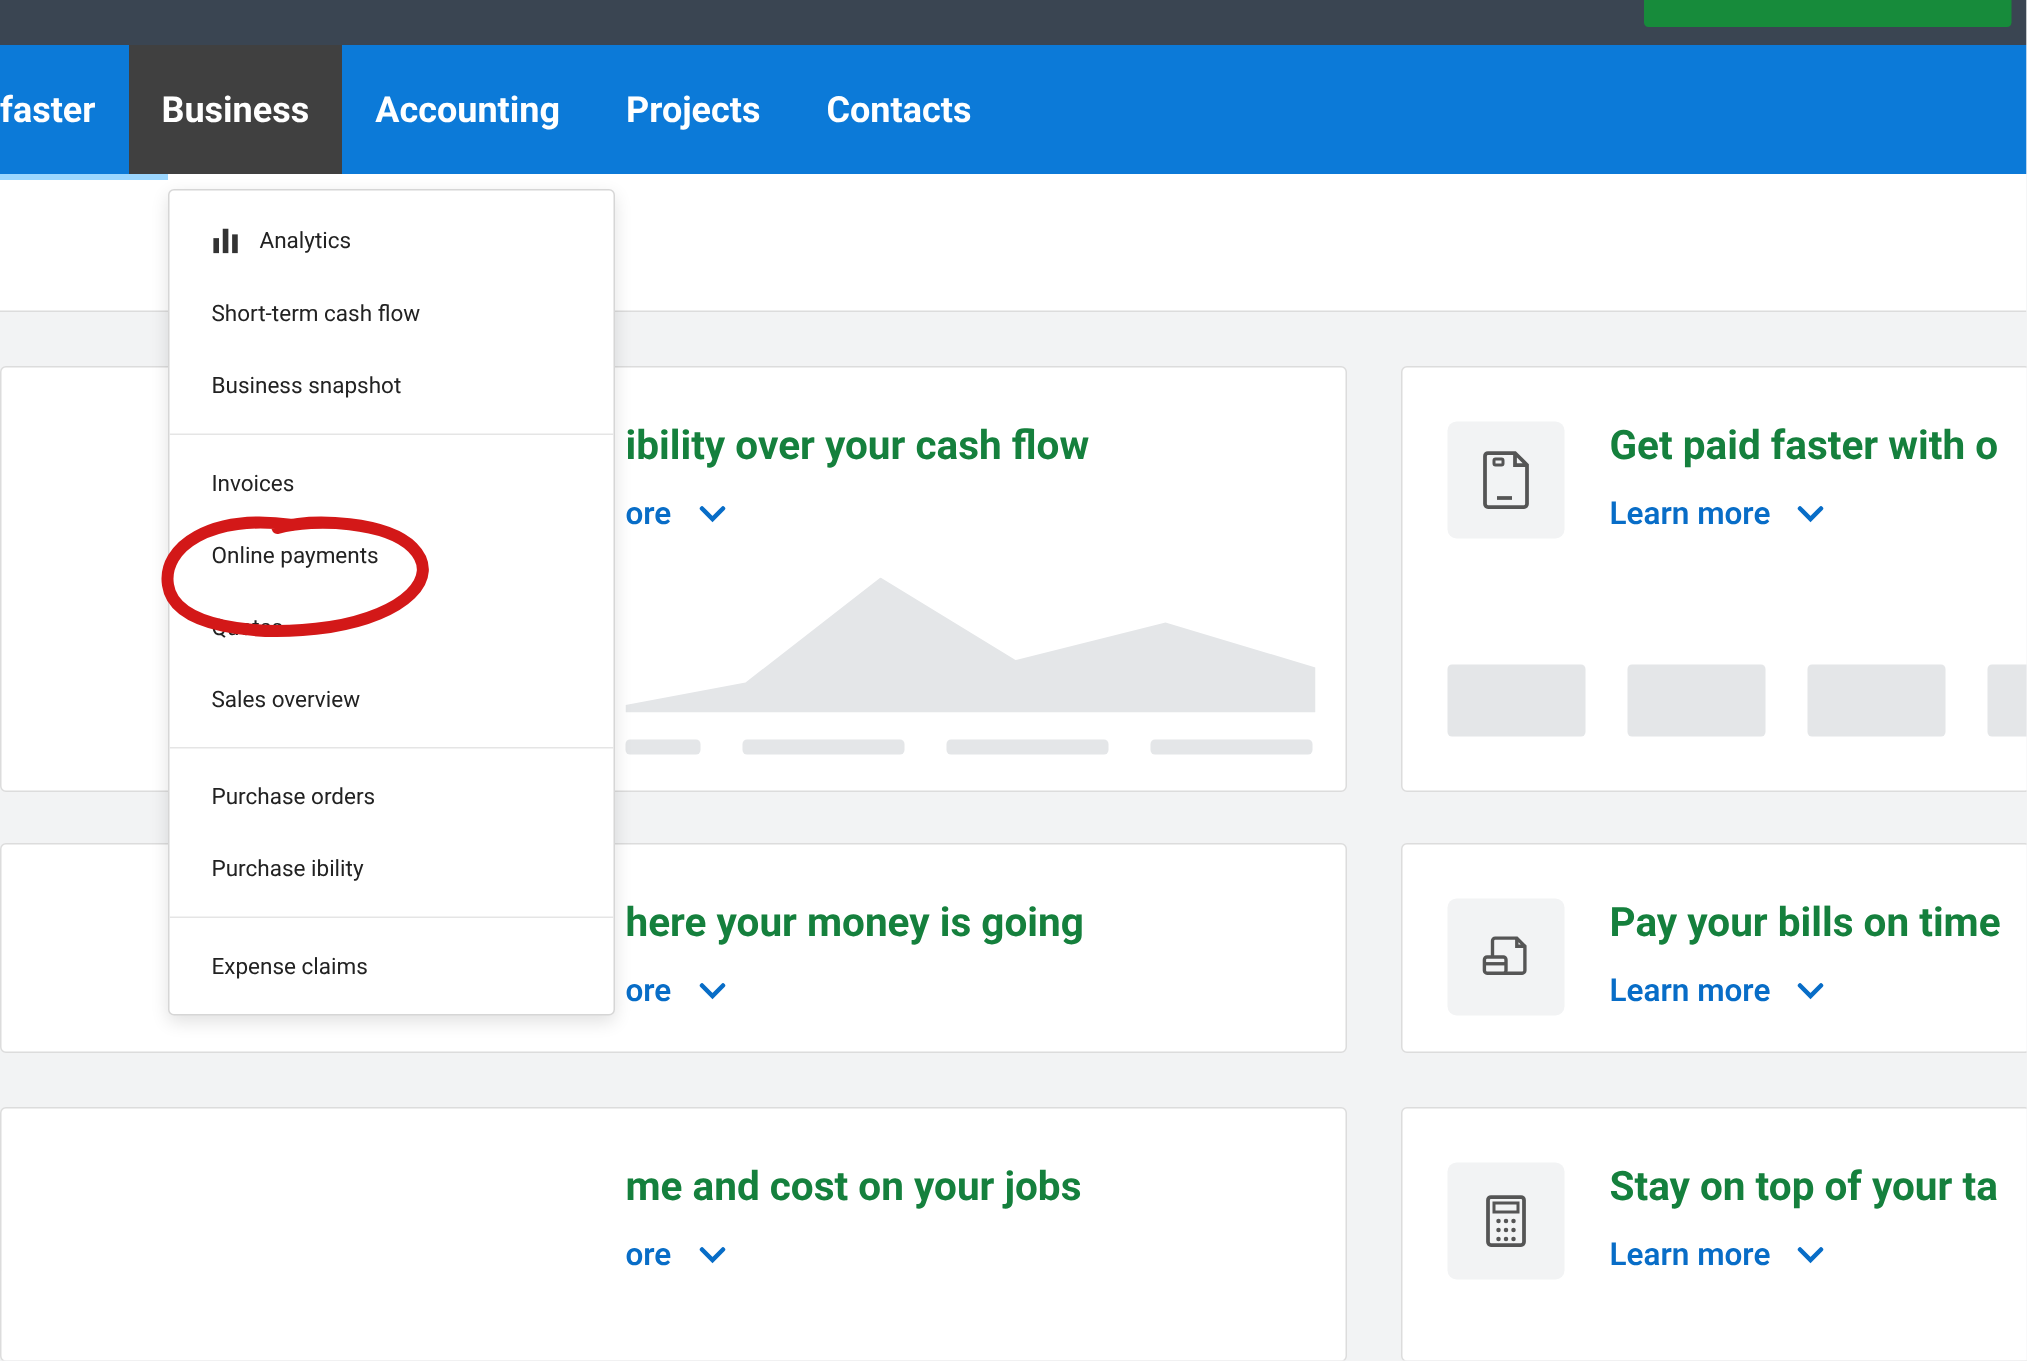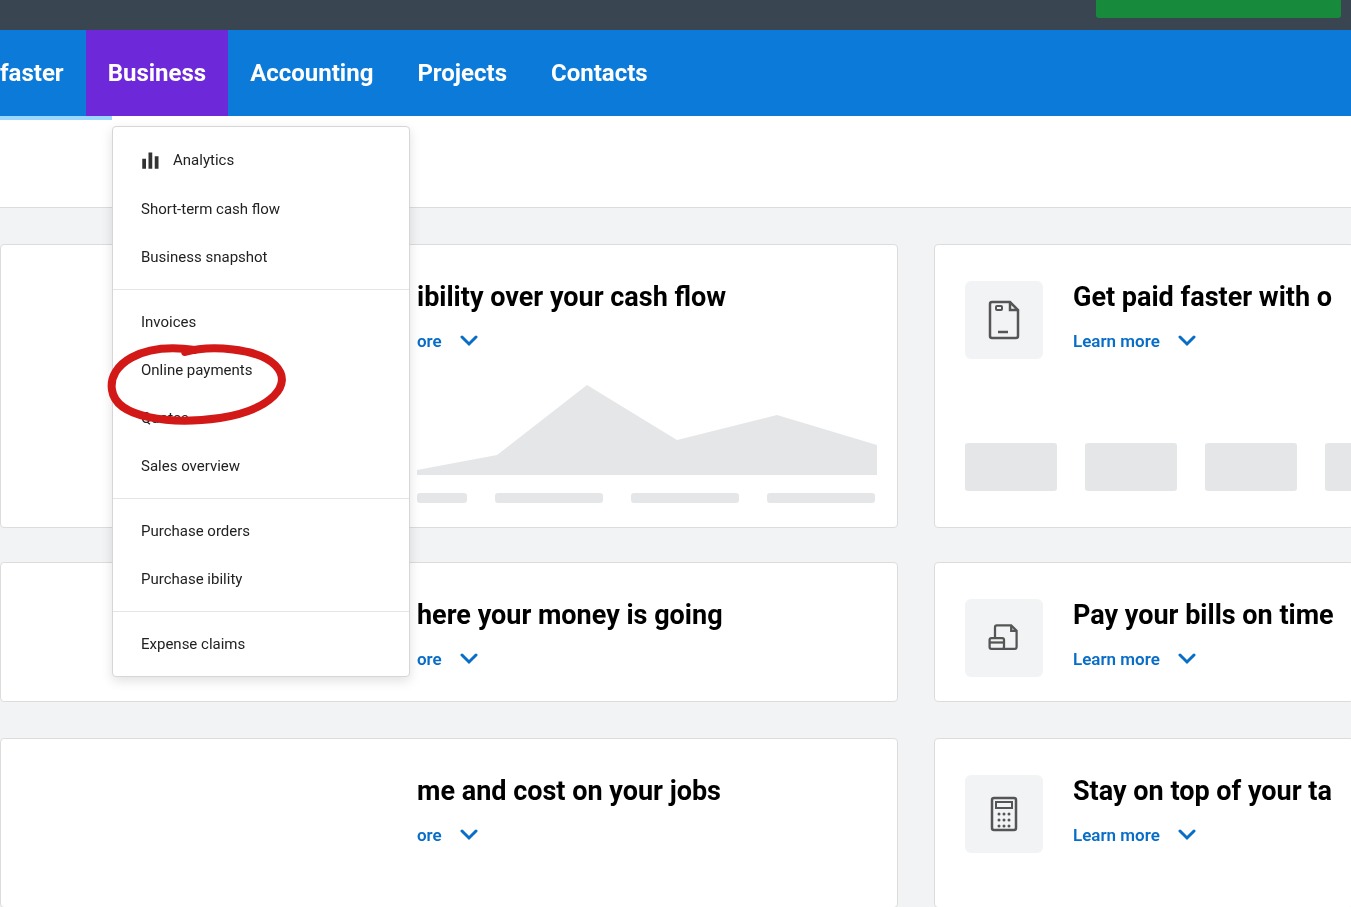--- a/index.html
+++ b/index.html
@@ -37,21 +37,21 @@
     display: flex;
     align-items: center;
     padding: 0 22px;
     font-size: 24px;
     font-weight: 700;
     cursor: pointer;
     white-space: nowrap;
   }
   .nav-item.dashboard { padding-left: 0; padding-right: 22px; }
   .nav-item.active {
-    background: #6d28d9;
+    background: #404040;
   }
   .nav-underline {
     position: absolute;
     left: 0;
     top: 116px;
     width: 112px;
     height: 4px;
     background: #9cd7ff;
   }
   .page-white {
@@ -120,27 +120,27 @@
   .row2 .card-left { height: 140px; }
   .row2 .card-right { height: 140px; }
   .row3 { top: 738px; }
   .row3 .card-left { height: 170px; }
   .row3 .card-right { height: 170px; }
   .card-inner { padding: 36px 36px 24px 416px; }
   .card-right .card-inner { padding: 36px 0 24px 30px; display:flex; gap:30px; align-items:flex-start;}
   .card-title {
     font-size: 27px;
     font-weight: 700;
-    color: #000000;
+    color: #15803d;
     white-space: nowrap;
   }
   .learn {
     margin-top: 18px;
     color: #086dc7;
-    font-size: 17px;
+    font-size: 21px;
     font-weight: 600;
     display: flex;
     align-items: center;
     gap: 18px;
     cursor: pointer;
   }
   .chev {
     width: 18px; height: 12px;
   }
   .sparkline {

